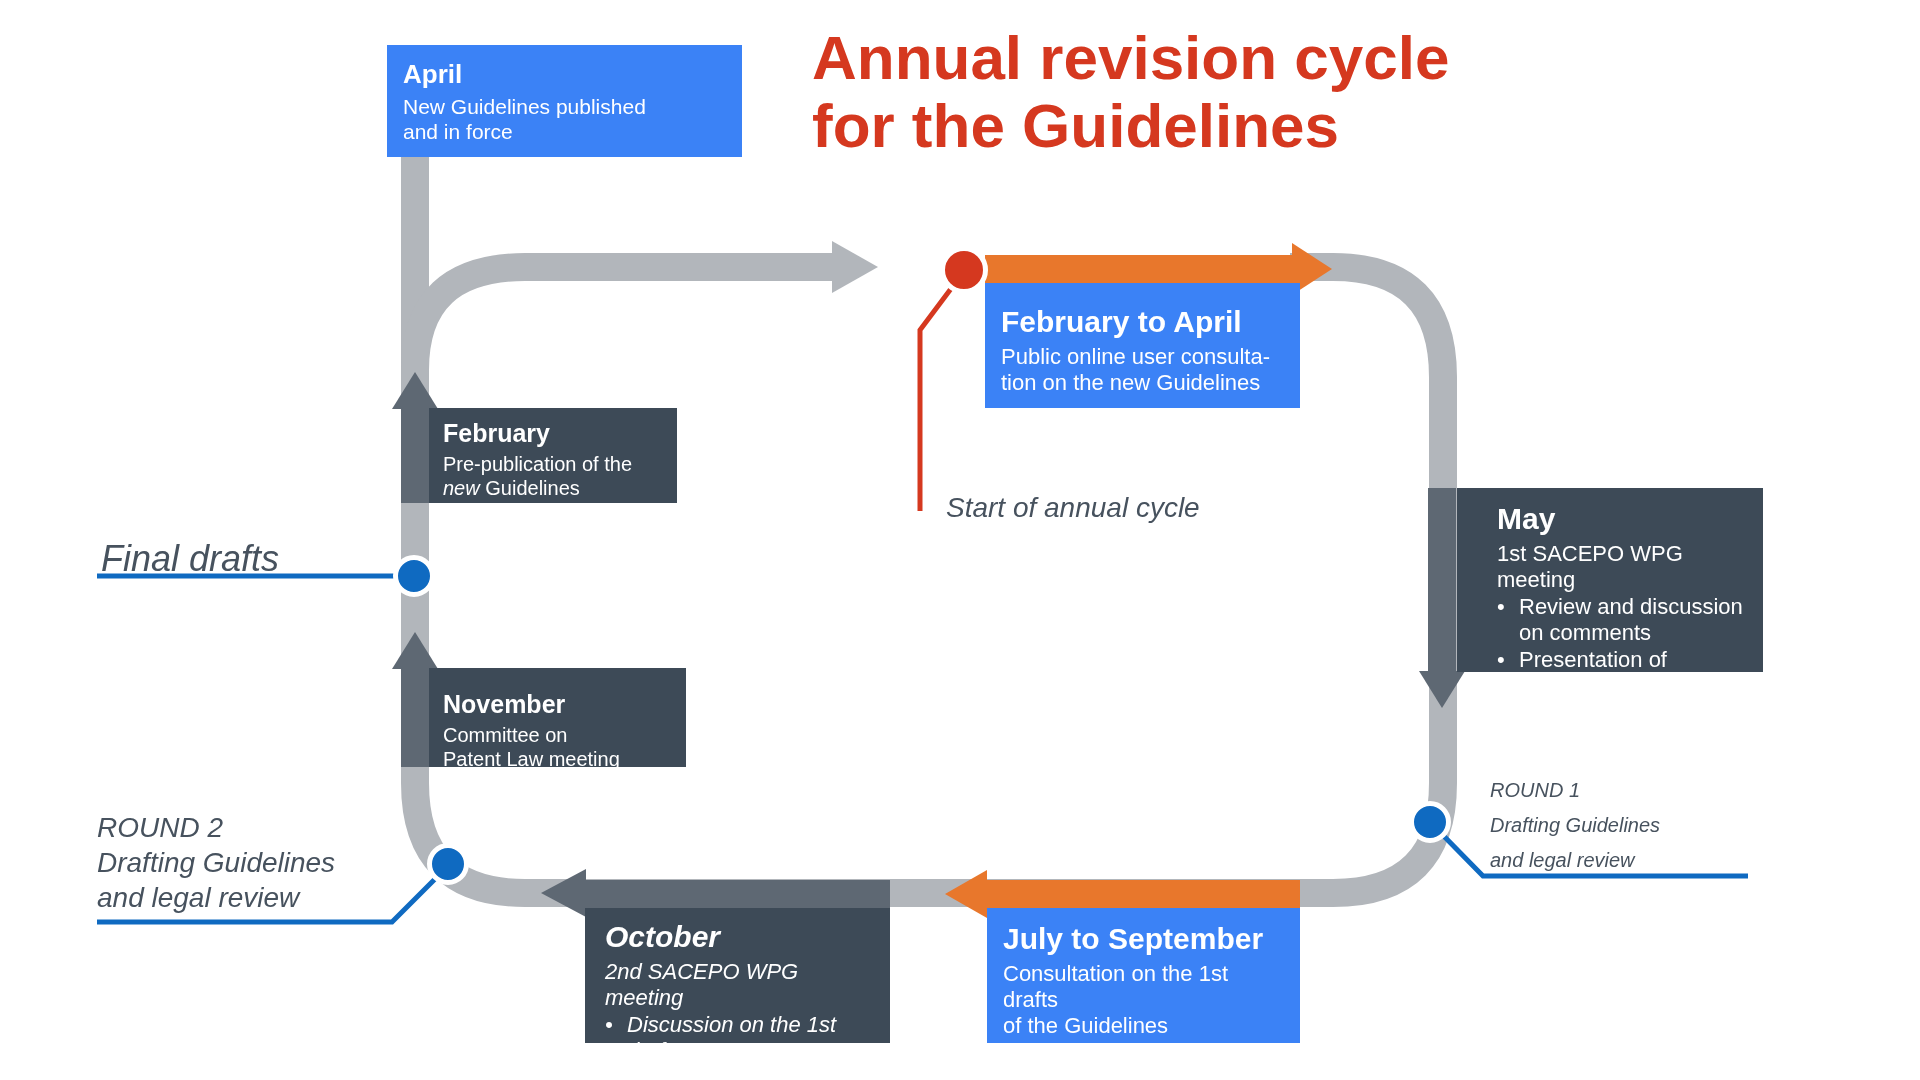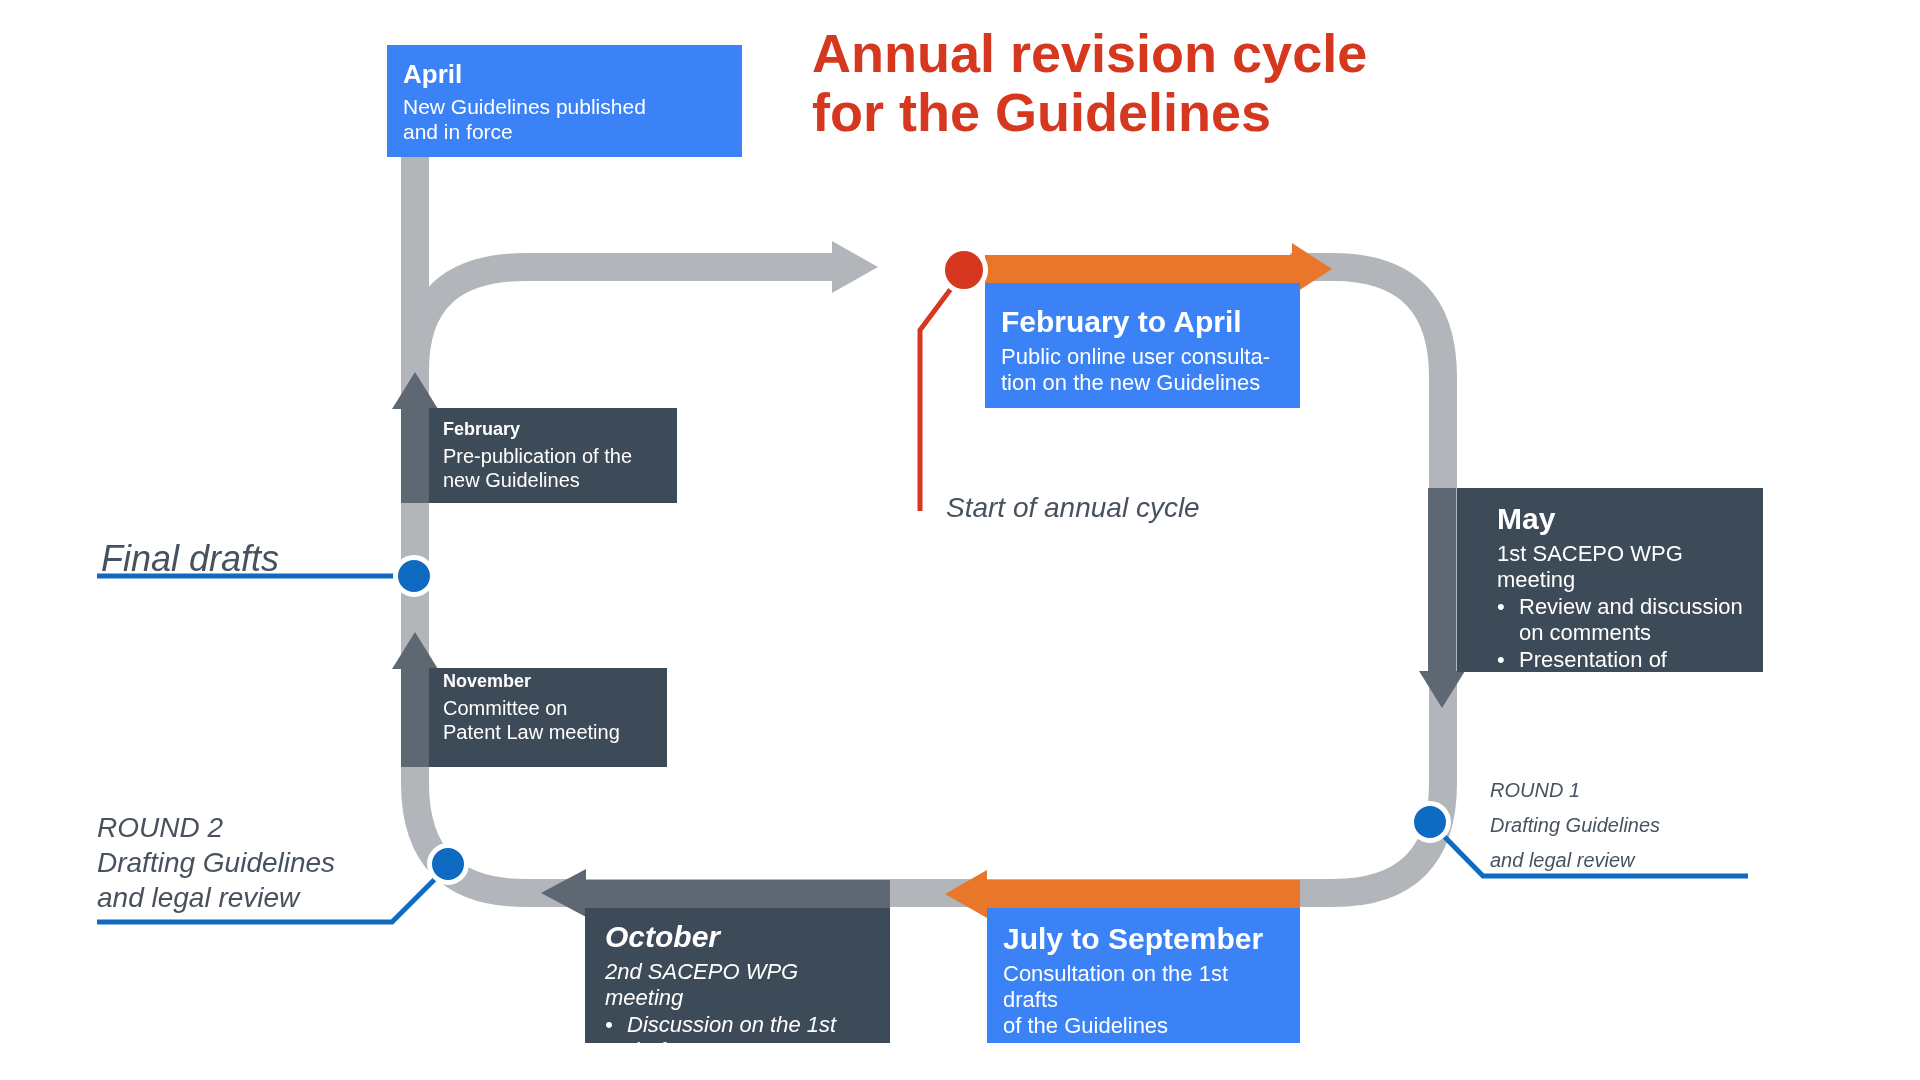--- a/index.html
+++ b/index.html
@@ -9,37 +9,37 @@
   }
   .layer{position:absolute;left:0;top:0;width:1920px;height:1080px;}
   svg.layer{z-index:0;}
   .box{position:absolute;z-index:2;color:#ffffff;box-sizing:border-box;}
   .box.red{background:#3b82f6;}
   .box.slate{background:#3d4a57;}
   .box h3{margin:0 0 5px 0;font-weight:bold;}
   .box .bodytext{line-height:1.18;}
   .red-big h3{font-size:30px;}
   .red-big .bodytext{font-size:22px;}
-  .slate-small h3{font-size:18px;}
+  .slate-small h3{font-size:25px;}
   .slate-small .bodytext{font-size:20px;}
   .april h3{font-size:26px;}
   .april .bodytext{font-size:21px;}
   .may-box h3,.oct-box h3{font-size:30px;}
   .may-box .bodytext,.oct-box .bodytext{font-size:22px;line-height:1.2;}
   .bullet-row{display:flex;}
   .bullet-glyph{width:22px;flex:0 0 22px;}
   .label{position:absolute;z-index:2;color:#47525e;font-style:italic;}
   .title{
     position:absolute;left:812px;top:24px;z-index:2;
-    color:#d5381f;font-size:54px;font-weight:bold;line-height:1.09;
+    color:#d5381f;font-size:62px;font-weight:bold;line-height:1.09;
   }
   .dot{position:absolute;z-index:3;border-radius:50%;border:5px solid #ffffff;}
   .dot.red-dot{width:38px;height:38px;background:#d5381f;}
   .dot.blue-dot{width:32px;height:32px;background:#0f6ac1;}
-  .ital{margin-top:34px;}
+  .ital{font-style:italic;margin-top:34px;}
 </style>
 </head>
 <body>
 
 <div class="stage">
 
   <svg class="layer" viewBox="0 0 1920 1080">
 
     <path d="M415,150 L415,783 Q415,893 525,893 L1333,893 Q1443,893 1443,783 L1443,377 Q1443,267 1333,267 L1290,267" fill="none" stroke="#b2b6bb" stroke-width="28"></path>
 
@@ -128,21 +128,21 @@
       <div class="bullet-row">
         <div class="bullet-glyph">•</div>
         <div>
           <div>Discussion on the 1st drafts</div>
           <div>of the Guidelines</div>
         </div>
       </div>
     </div>
   </div>
 
-  <div class="box slate slate-small" style="left:429px;top:668px;width:238px;height:99px;padding:3px 14px;">
+  <div class="box slate slate-small" style="left:429px;top:668px;width:257px;height:99px;padding:22px 14px;">
     <h3>November</h3>
     <div class="bodytext">
       <div>Committee on</div>
       <div>Patent Law meeting</div>
     </div>
   </div>
 
   <div class="box slate slate-small" style="left:429px;top:408px;width:248px;height:95px;padding:11px 14px;">
     <h3>February</h3>
     <div class="bodytext">

